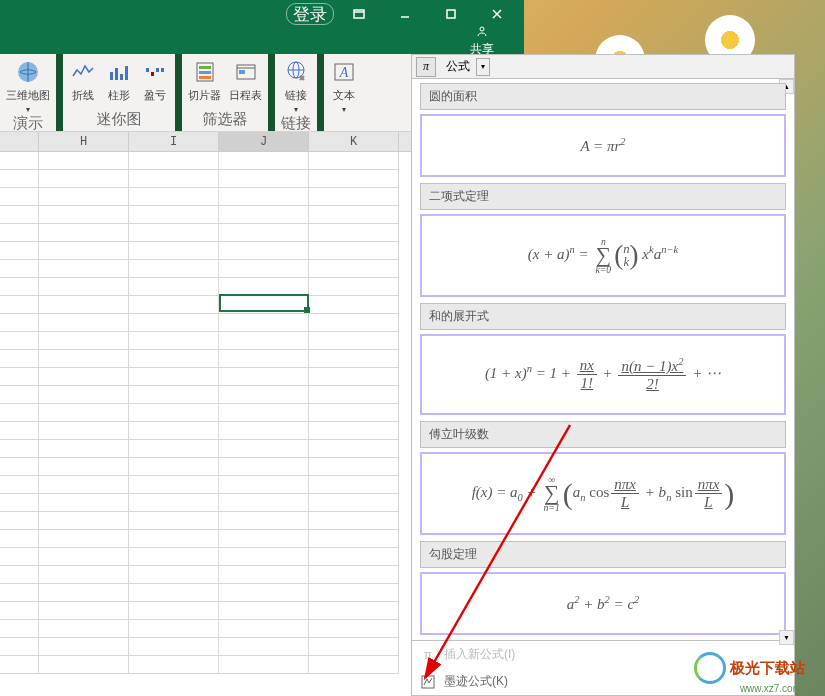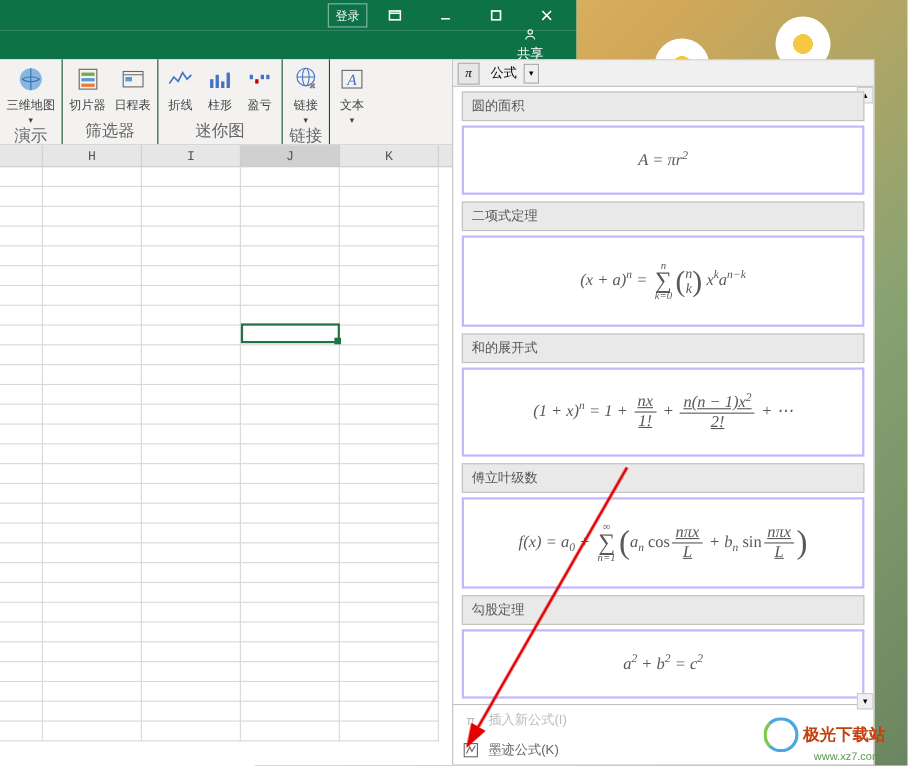--- a/index.html
+++ b/index.html
@@ -4,27 +4,27 @@
 <style>
 * { box-sizing: border-box; margin: 0; padding: 0; }
 body { font-family: "Microsoft YaHei", sans-serif; font-size: 12px; background: linear-gradient(135deg, #f0d088 0%, #d4a858 40%, #8ba372 70%, #6b8560 100%); width: 825px; height: 696px; overflow: hidden; position: relative; }
 .daisy { position: absolute; width: 50px; height: 50px; }
 .daisy::before { content: ''; position: absolute; width: 50px; height: 50px; background: radial-gradient(circle, #f5c842 0%, #f5c842 25%, #fff 26%, #fff 100%); border-radius: 50%; }
 .d1 { top: 35px; right: 180px; }
 .d2 { top: 15px; right: 50px; width: 70px; height: 70px; }
 .d3 { bottom: 80px; right: 90px; width: 90px; height: 90px; }
 .app-window { width: 524px; height: 696px; background: #fff; position: relative; }
 .titlebar { height: 28px; background: #0e7247; display: flex; align-items: center; justify-content: flex-end; padding: 0 6px; gap: 4px; }
-.tb-btn { width: 42px; height: 22px; display: flex; align-items: center; justify-content: center; color: #fff; font-size: 11px; }
+.tb-btn { width: 42px; height: 22px; display: flex; align-items: center; justify-content: center; color: #fff; font-size: 17px; border-radius: 10px; }
 .tb-btn.login { border: 1px solid rgba(255,255,255,0.5); padding: 1px 6px; width: auto; }
 .tb-btn svg { width: 12px; height: 12px; stroke: #fff; fill: none; stroke-width: 1.5; }
 .sharebar { height: 26px; background: #0e7247; display: flex; justify-content: flex-end; align-items: center; padding-right: 30px; }
 .share { color: #fff; font-size: 12px; display: flex; align-items: center; gap: 4px; flex-direction: column; }
 .ribbon { height: 78px; background: #f3f2f1; border-bottom: 1px solid #d4d4d4; display: flex; }
-.rgroup { border-right: 1px solid #14532d; display: flex; flex-direction: column; align-items: center; justify-content: space-between; padding: 4px 6px 2px; }
+.rgroup { border-right: 7px solid #14532d; display: flex; flex-direction: column; align-items: center; justify-content: space-between; padding: 4px 6px 2px; }
 .rgroup-icons { display: flex; gap: 8px; align-items: flex-start; flex: 1; }
 .ricon { display: flex; flex-direction: column; align-items: center; gap: 2px; font-size: 11px; color: #444; cursor: pointer; }
 .ricon-svg { width: 28px; height: 28px; display: flex; align-items: center; justify-content: center; }
 .rgroup-label { font-size: 15px; color: #666; }
 .sheet-area { position: relative; height: calc(696px - 28px - 26px - 78px); }
 .col-headers { display: flex; height: 20px; background: #e6e6e6; border-bottom: 1px solid #ccc; }
 .col-header { width: 90px; text-align: center; font-size: 12px; color: #555; border-right: 1px solid #ccc; line-height: 20px; font-family: "Courier New", monospace; }
 .grid { position: relative; }
 .grid-row { display: flex; height: 18px; }
 .grid-cell { width: 90px; height: 18px; border-right: 1px solid #d8d8d8; border-bottom: 1px solid #d8d8d8; }
@@ -116,20 +116,55 @@
           <span>三维地图</span>
           <span style="font-size:8px;">▾</span>
         </div>
       </div>
       <div class="rgroup-label">演示</div>
     </div>
     <div class="rgroup">
       <div class="rgroup-icons">
         <div class="ricon">
           <div class="ricon-svg">
+              <svg width="24" height="20" viewBox="0 0 24 20">
+                <path d="M2 14l4-6 4 4 4-8 4 6 4-4" stroke="#4472c4" fill="none" stroke-width="1.5"></path>
+              </svg>
+            </div>
+          <span>折线</span>
+        </div>
+        <div class="ricon">
+          <div class="ricon-svg">
+              <svg width="24" height="20" viewBox="0 0 24 20">
+                <rect x="3" y="10" width="3" height="8" fill="#4472c4"></rect>
+                <rect x="8" y="6" width="3" height="12" fill="#4472c4"></rect>
+                <rect x="13" y="12" width="3" height="6" fill="#4472c4"></rect>
+                <rect x="18" y="4" width="3" height="14" fill="#4472c4"></rect>
+              </svg>
+            </div>
+          <span>柱形</span>
+        </div>
+        <div class="ricon">
+          <div class="ricon-svg">
+              <svg width="24" height="20" viewBox="0 0 24 20">
+                <rect x="3" y="6" width="3" height="4" fill="#4472c4"></rect>
+                <rect x="8" y="10" width="3" height="4" fill="#c00000"></rect>
+                <rect x="13" y="6" width="3" height="4" fill="#4472c4"></rect>
+                <rect x="18" y="6" width="3" height="4" fill="#4472c4"></rect>
+              </svg>
+            </div>
+          <span>盈亏</span>
+        </div>
+      </div>
+      <div class="rgroup-label">迷你图</div>
+    </div>
+    <div class="rgroup">
+      <div class="rgroup-icons">
+        <div class="ricon">
+          <div class="ricon-svg">
               <svg width="24" height="24" viewBox="0 0 24 24">
                 <rect x="4" y="3" width="16" height="18" fill="none" stroke="#666"></rect>
                 <rect x="6" y="6" width="12" height="3" fill="#70ad47"></rect>
                 <rect x="6" y="11" width="12" height="3" fill="#5b9bd5"></rect>
                 <rect x="6" y="16" width="12" height="3" fill="#ed7d31"></rect>
               </svg>
             </div>
           <span>切片器</span>
         </div>
         <div class="ricon">
@@ -137,55 +172,20 @@
               <svg width="24" height="24" viewBox="0 0 24 24">
                 <rect x="3" y="5" width="18" height="14" fill="none" stroke="#666"></rect>
                 <rect x="5" y="10" width="6" height="4" fill="#5b9bd5"></rect>
                 <path d="M3 8h18" stroke="#666"></path>
               </svg>
             </div>
           <span>日程表</span>
         </div>
       </div>
       <div class="rgroup-label">筛选器</div>
-    </div>
-    <div class="rgroup">
-      <div class="rgroup-icons">
-        <div class="ricon">
-          <div class="ricon-svg">
-              <svg width="24" height="20" viewBox="0 0 24 20">
-                <path d="M2 14l4-6 4 4 4-8 4 6 4-4" stroke="#4472c4" fill="none" stroke-width="1.5"></path>
-              </svg>
-            </div>
-          <span>折线</span>
-        </div>
-        <div class="ricon">
-          <div class="ricon-svg">
-              <svg width="24" height="20" viewBox="0 0 24 20">
-                <rect x="3" y="10" width="3" height="8" fill="#4472c4"></rect>
-                <rect x="8" y="6" width="3" height="12" fill="#4472c4"></rect>
-                <rect x="13" y="12" width="3" height="6" fill="#4472c4"></rect>
-                <rect x="18" y="4" width="3" height="14" fill="#4472c4"></rect>
-              </svg>
-            </div>
-          <span>柱形</span>
-        </div>
-        <div class="ricon">
-          <div class="ricon-svg">
-              <svg width="24" height="20" viewBox="0 0 24 20">
-                <rect x="3" y="6" width="3" height="4" fill="#4472c4"></rect>
-                <rect x="8" y="10" width="3" height="4" fill="#c00000"></rect>
-                <rect x="13" y="6" width="3" height="4" fill="#4472c4"></rect>
-                <rect x="18" y="6" width="3" height="4" fill="#4472c4"></rect>
-              </svg>
-            </div>
-          <span>盈亏</span>
-        </div>
-      </div>
-      <div class="rgroup-label">迷你图</div>
     </div>
     <div class="rgroup">
       <div class="rgroup-icons">
         <div class="ricon">
           <div class="ricon-svg">
               <svg width="28" height="24" viewBox="0 0 28 24">
                 <circle cx="14" cy="10" r="8" fill="none" stroke="#4472c4"></circle>
                 <ellipse cx="14" cy="10" rx="3" ry="8" fill="none" stroke="#4472c4"></ellipse>
                 <path d="M6 10h16" stroke="#4472c4"></path>
                 <path d="M18 16l4 4M22 16l-4 4" stroke="#888" stroke-width="2"></path>

